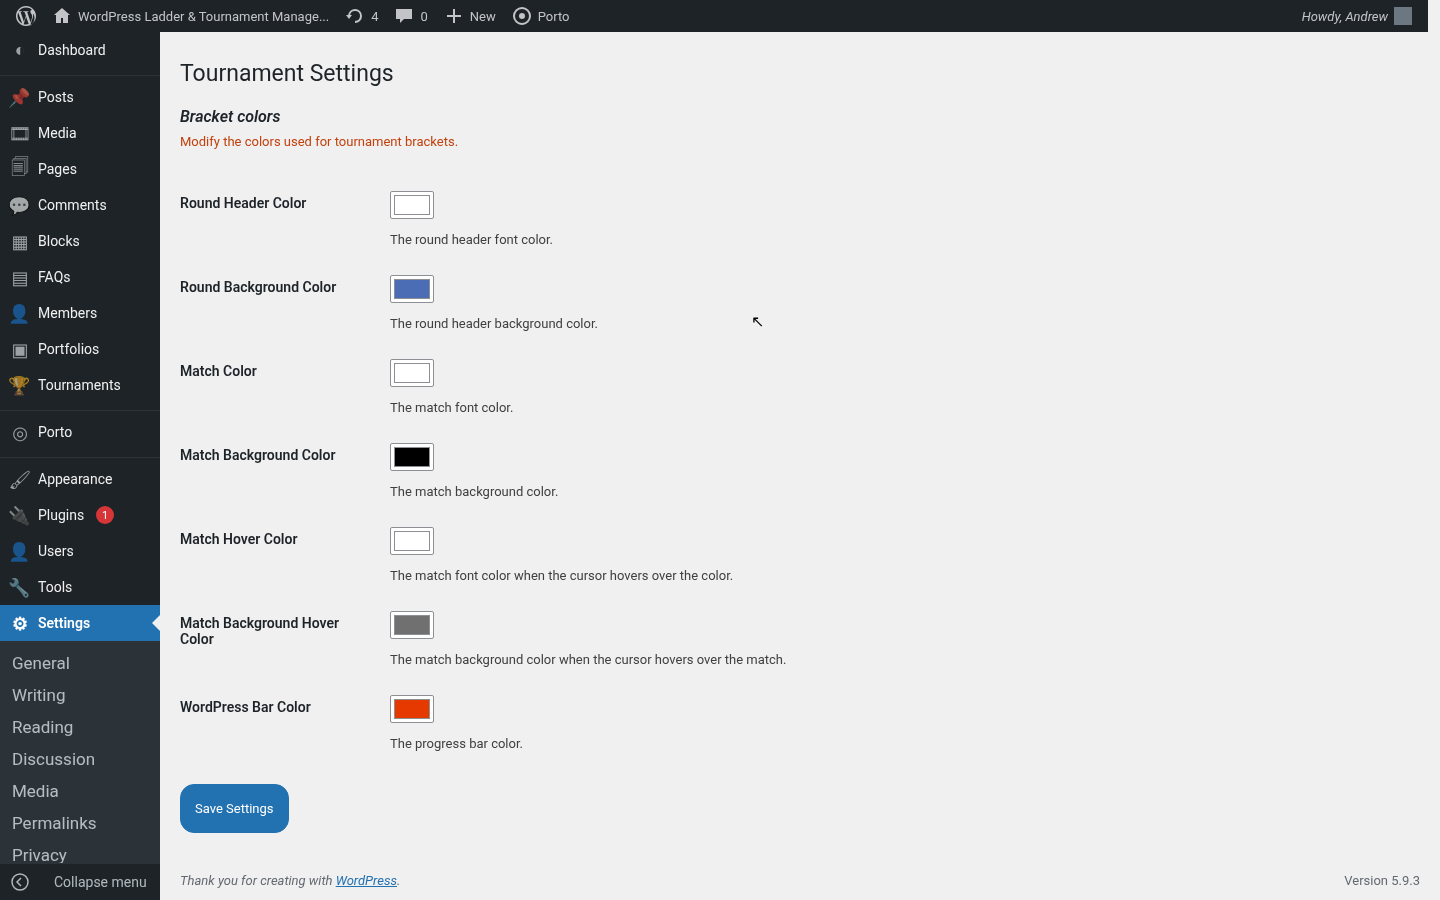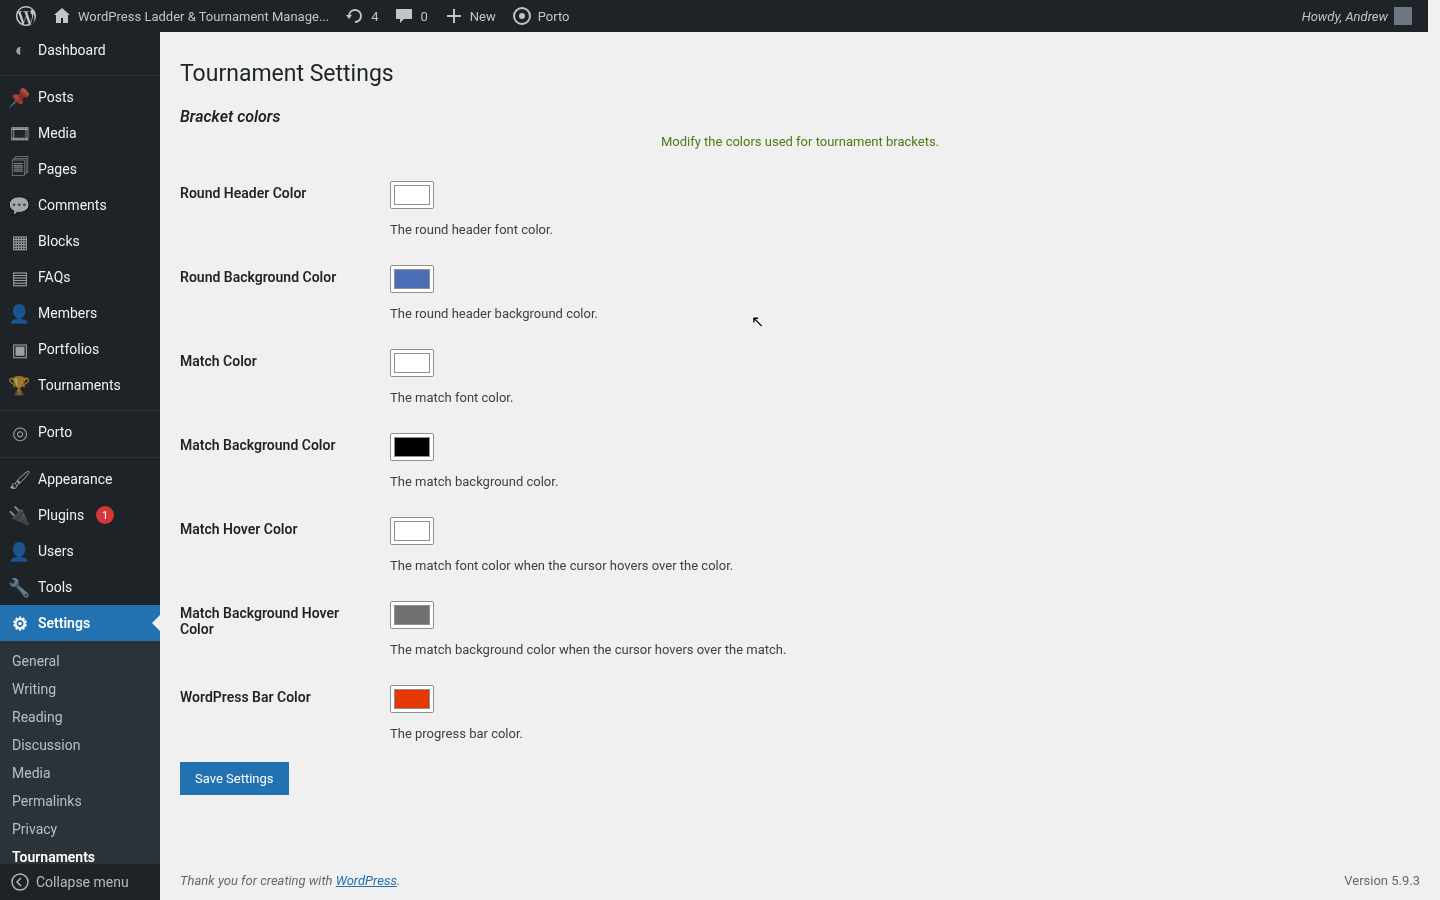--- a/index.html
+++ b/index.html
@@ -14,36 +14,36 @@
 
 .sidebar { position: fixed; top: 32px; left: 0; bottom: 0; width: 160px; background: #1d2327; color: #f0f0f1; font-size: 14px; overflow-y: auto; }
 .menu-item { display: flex; align-items: center; gap: 8px; padding: 8px 10px; color: #f0f0f1; cursor: pointer; }
 .menu-item.top { font-weight: 400; }
 .menu-icon { width: 20px; height: 20px; display: inline-flex; align-items: center; justify-content: center; font-size: 18px; color: rgba(240,246,252,.6); }
 .menu-sep { height: 5px; border-bottom: 1px solid #2c3338; margin: 3px 0; }
 .menu-item.current { background: #2271b1; color: #fff; position: relative; font-weight: 600; }
 .menu-item.current .menu-icon { color: #fff; }
 .menu-item.current::after { content: ''; position: absolute; right: 0; top: 50%; transform: translateY(-50%); border: 8px solid transparent; border-right-color: #f0f0f1; }
 .submenu { background: #2c3338; padding: 6px 0; }
-.submenu .sub-item { padding: 6px 12px; color: rgba(240,246,252,.7); cursor: pointer; font-size: 14px; }
+.submenu .sub-item { padding: 6px 12px; color: rgba(240,246,252,.7); cursor: pointer; font-size: 17px; }
 .submenu .sub-item.current { color: #fff; font-weight: 600; }
 .badge { display: inline-flex; align-items: center; justify-content: center; min-width: 18px; height: 18px; border-radius: 9px; background: #d63638; color: #fff; font-size: 11px; margin-left: 4px; padding: 0 5px; }
-.collapse { position: absolute; bottom: 0; left: 0; right: 0; padding: 8px 10px; display: flex; align-items: center; gap: 6px; color: rgba(240,246,252,.7); cursor: pointer; border-top: 1px solid #2c3338; background: #1d2327; }
+.collapse { position: absolute; bottom: 0; left: 0; right: 0; padding: 8px 10px; display: flex; align-items: center; gap: 24px; color: rgba(240,246,252,.7); cursor: pointer; border-top: 1px solid #2c3338; background: #1d2327; }
 
 .content { margin-left: 160px; margin-top: 32px; padding: 10px 20px 60px; height: calc(100vh - 32px); overflow-y: auto; position: relative; }
 h1.page-title { font-size: 23px; font-weight: 400; color: #1d2327; margin: 18px 0 20px; }
 h2.section-title { font-size: 16px; font-weight: 600; color: #1d2327; margin: 0 0 8px; font-style: italic; }
-p.section-desc { color: #4d7c0f; margin-bottom: 18px; text-align: center; }
+p.section-desc { color: #c2410c; margin-bottom: 28px; }
 .form-table { width: 100%; border-collapse: collapse; }
 .form-table th { text-align: left; vertical-align: top; width: 200px; padding: 18px 10px 18px 0; font-weight: 600; color: #1d2327; font-size: 14px; }
 .form-table td { padding: 14px 10px; vertical-align: top; }
 .color-pick { display: inline-block; border: 1px solid #8c8f94; border-radius: 2px; padding: 3px; background: #fff; cursor: pointer; }
 .color-swatch { width: 36px; height: 20px; border: 1px solid #8c8f94; display: block; }
 p.desc { color: #404040; font-size: 13px; margin-top: 10px; }
-.save-btn { display: inline-block; background: #2271b1; color: #fff; border: 1px solid #2271b1; padding: 8px 14px; font-size: 13px; border-radius: 0; cursor: pointer; margin-top: 7px; }
+.save-btn { display: inline-block; background: #2271b1; color: #fff; border: 1px solid #2271b1; padding: 16px 14px; font-size: 13px; border-radius: 14px; cursor: pointer; margin-top: 19px; }
 
 .footer { position: absolute; bottom: 0; left: 0; right: 0; padding: 12px 20px; color: #646970; font-style: italic; display: flex; justify-content: space-between; align-items: center; font-size: 13px; background: #f0f0f1; }
 .footer a { color: #2271b1; text-decoration: underline; }
 .footer .version { font-style: normal; }
 
 .cursor { position: absolute; left: 751px; top: 312px; pointer-events: none; font-size: 16px; color: #000; }
 
 svg.dashicon { width: 20px; height: 20px; fill: currentColor; }
 </style>
 </head>

